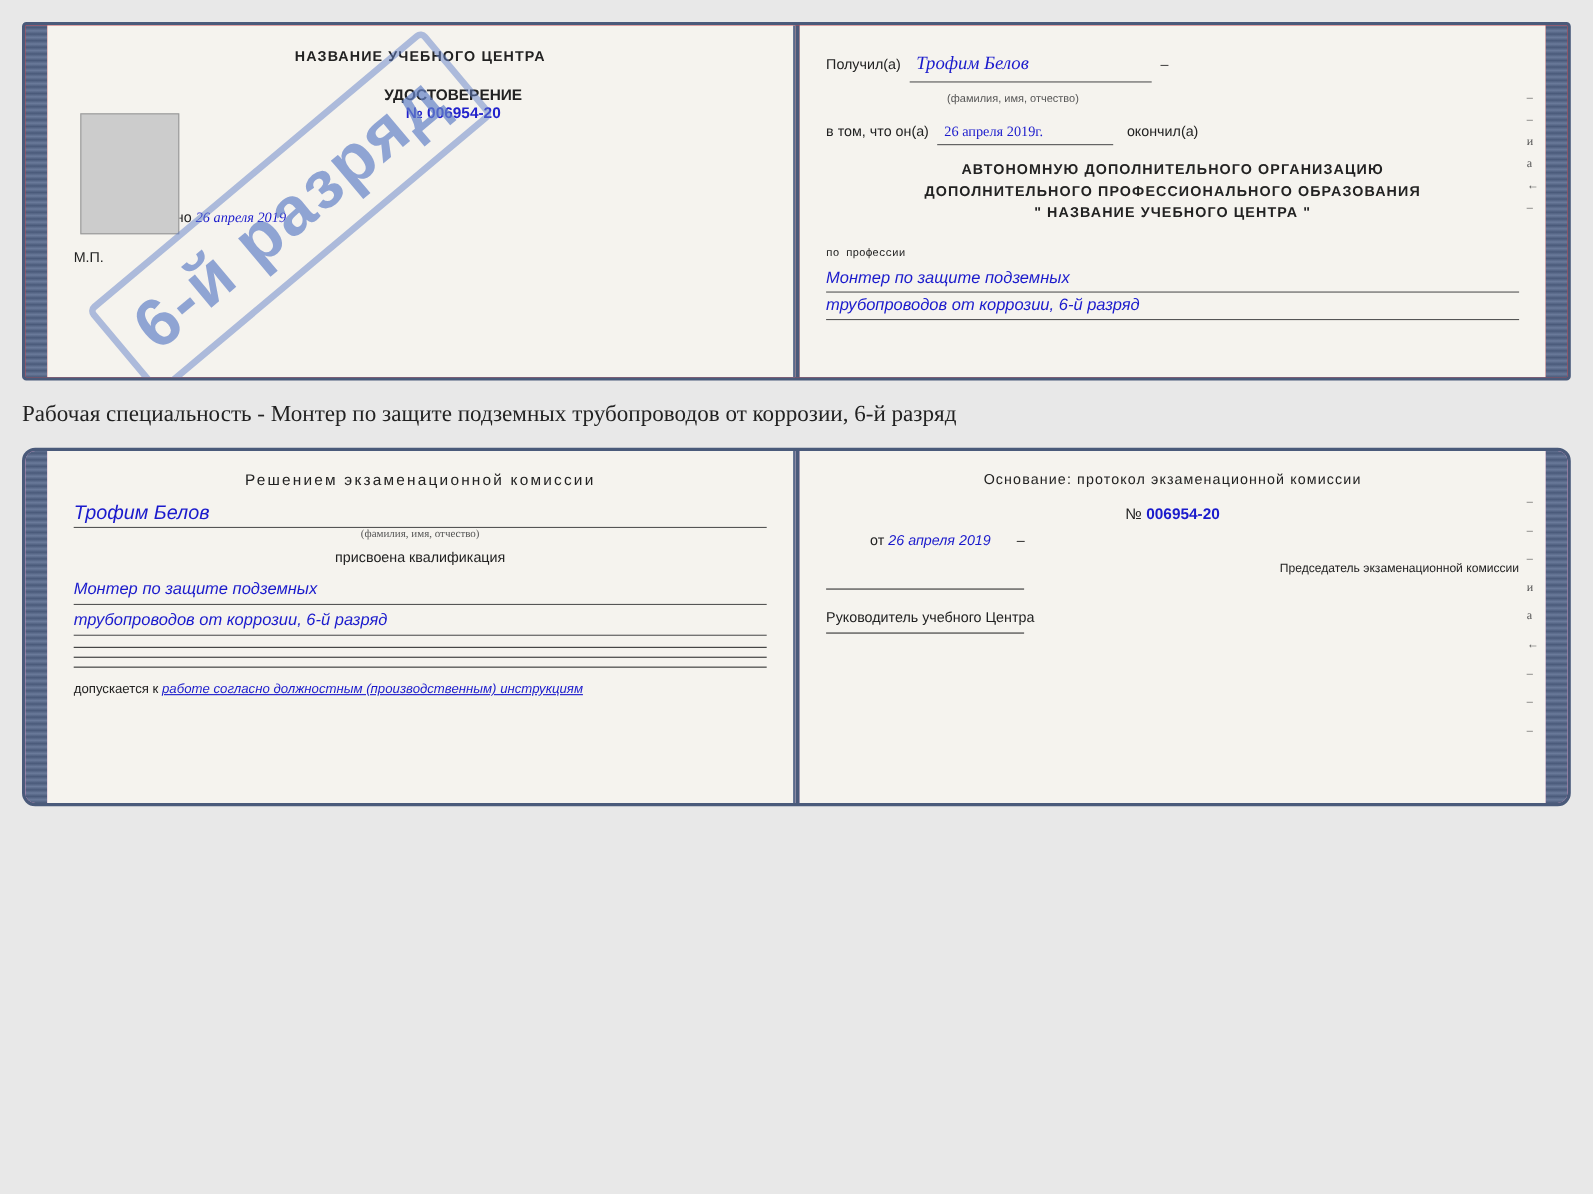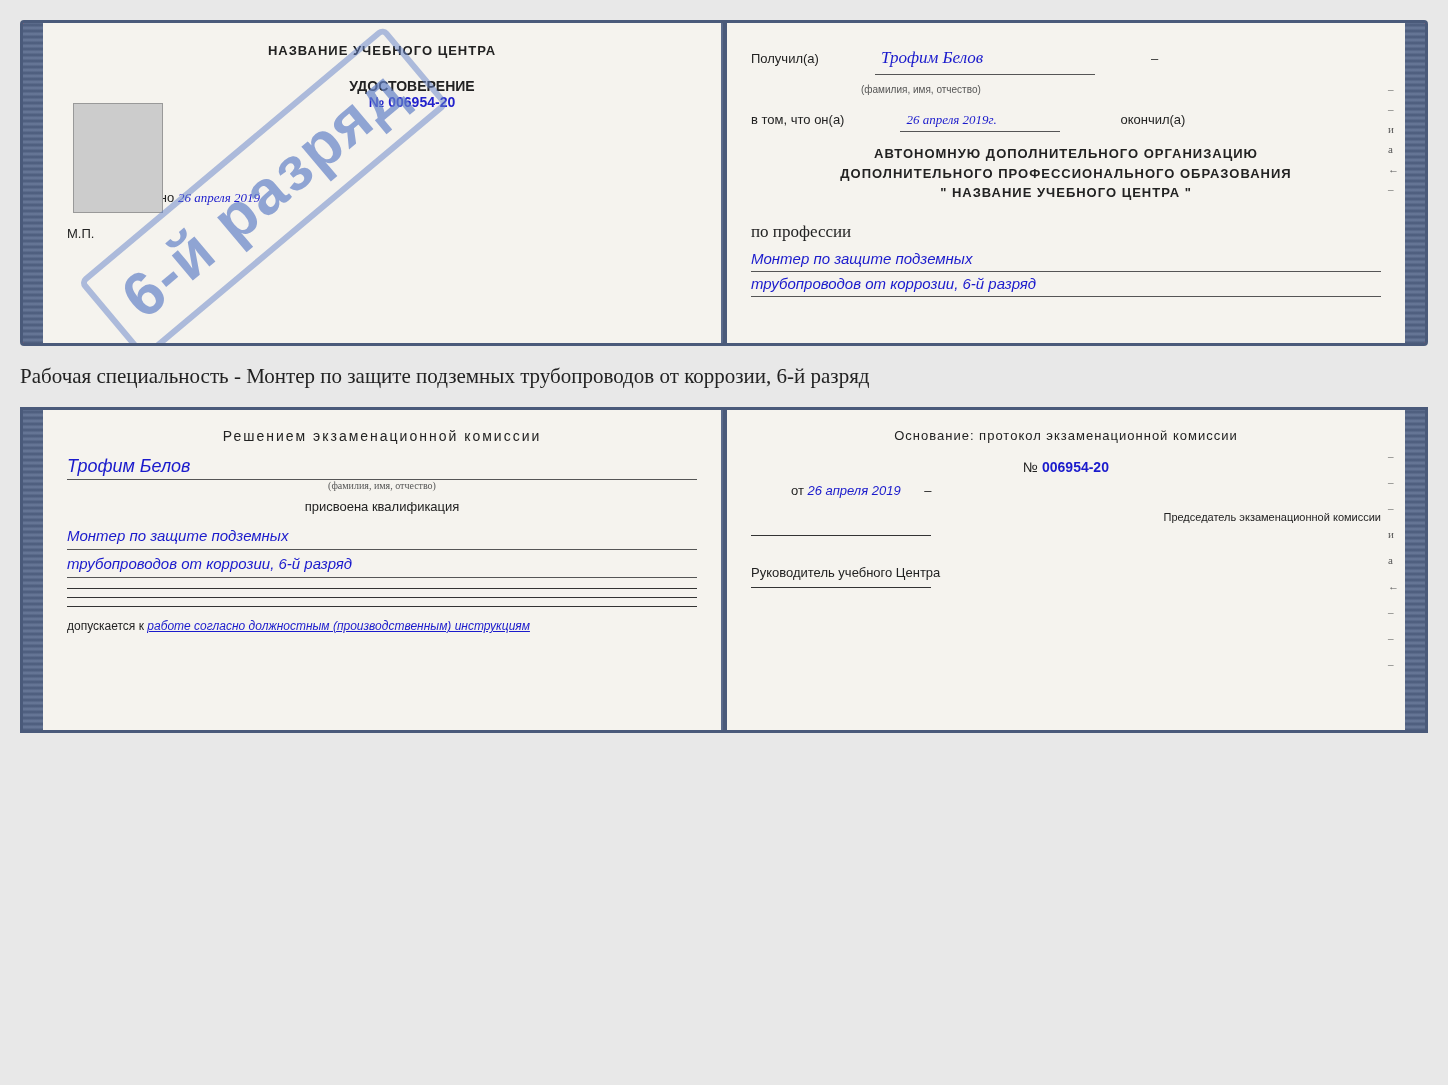--- a/index.html
+++ b/index.html
@@ -136,21 +136,20 @@
       font-size: 13px;
       font-family: Arial, sans-serif;
       color: #222;
       line-height: 1.8;
     }
 
     .right-line {
       display: flex;
       align-items: baseline;
       margin-bottom: 4px;
-      gap: 48px;
     }
 
     .right-label {
       font-size: 13px;
       color: #222;
       white-space: nowrap;
     }
 
     .org-block {
       margin-top: 12px;
@@ -160,22 +159,22 @@
       letter-spacing: 1px;
       line-height: 1.5;
       font-family: Arial, sans-serif;
     }
 
     .profession-block {
       margin-top: 14px;
     }
 
     .profession-label {
-      font-size: 17px;
-      font-family: Liberation Serif, serif;
+      font-size: 10px;
+      font-family: Liberation Mono, monospace;
       color: #222;
     }
 
     .profession-value {
       font-size: 15px;
       color: #1a1acc;
       font-style: italic;
       border-bottom: 1px solid #555;
       display: block;
       font-family: 'Segoe Script', cursive, sans-serif;
@@ -200,21 +199,21 @@
       font-family: Liberation Serif, serif;
       padding: 8px 0;
     }
 
     
     .bottom-book {
       display: flex;
       width: 100%;
       background: #f9a8d4;
       border: 3px solid #4a5a7a;
-      border-radius: 0;
+      border-radius: 12px;
       position: relative;
       overflow: hidden;
     }
 
     .bottom-book .book-left, .bottom-book .book-right {
       padding: 18px 24px;
     }
 
     .decision-header {
       font-size: 14px;
@@ -342,21 +341,21 @@
       width: 180px;
       margin: 4px 0 10px 0;
       height: 1px;
     }
 
     .rukovoditel-block {
       font-size: 13px;
       font-family: Arial, sans-serif;
       color: #222;
       line-height: 1.4;
-      margin-top: 28px;
+      margin-top: 16px;
     }
 
     .right-margin-marks {
       position: absolute;
       right: 6px;
       top: 40px;
       display: flex;
       flex-direction: column;
       gap: 14px;
       font-size: 11px;
@@ -430,21 +429,21 @@
           <span class="right-label">Получил(а)</span>
           <span style="margin-left:8px; font-size:17px; color:#1a1acc; font-style:italic; font-family:'Segoe Script',cursive; border-bottom:1px solid #555; min-width:220px; padding:0 6px;">Трофим Белов</span>
           <span style="margin-left:8px; color:#333;">–</span>
         </div>
         <div style="margin-left:110px; margin-bottom:8px;">
           <span style="font-size:10px; color:#555;">(фамилия, имя, отчество)</span>
         </div>
 
         <div class="right-line" style="margin-bottom:8px;">
           <span class="right-label">в том, что он(а)</span>
-          <span style="margin-left:8px; font-size:13px; color:#1a1acc; font-style:italic; font-family:'Segoe Script',cursive; border-bottom:1px solid #555; min-width:160px; padding:0 6px;">26 апреля 2019г.</span>
+          <span style="margin-left:8px; font-size:13px; color:#1a1acc; font-family:'Segoe Script',cursive; border-bottom:1px solid #555; min-width:160px; padding:0 6px;">26 апреля 2019г.</span>
           <span style="margin-left:12px;" class="right-label">окончил(а)</span>
         </div>
 
         <div class="org-block">
           <div>АВТОНОМНУЮ ДОПОЛНИТЕЛЬНОГО ОРГАНИЗАЦИЮ</div>
           <div>ДОПОЛНИТЕЛЬНОГО ПРОФЕССИОНАЛЬНОГО ОБРАЗОВАНИЯ</div>
           <div>" НАЗВАНИЕ УЧЕБНОГО ЦЕНТРА "</div>
         </div>
 
         <div class="profession-block" style="margin-top:14px;">

